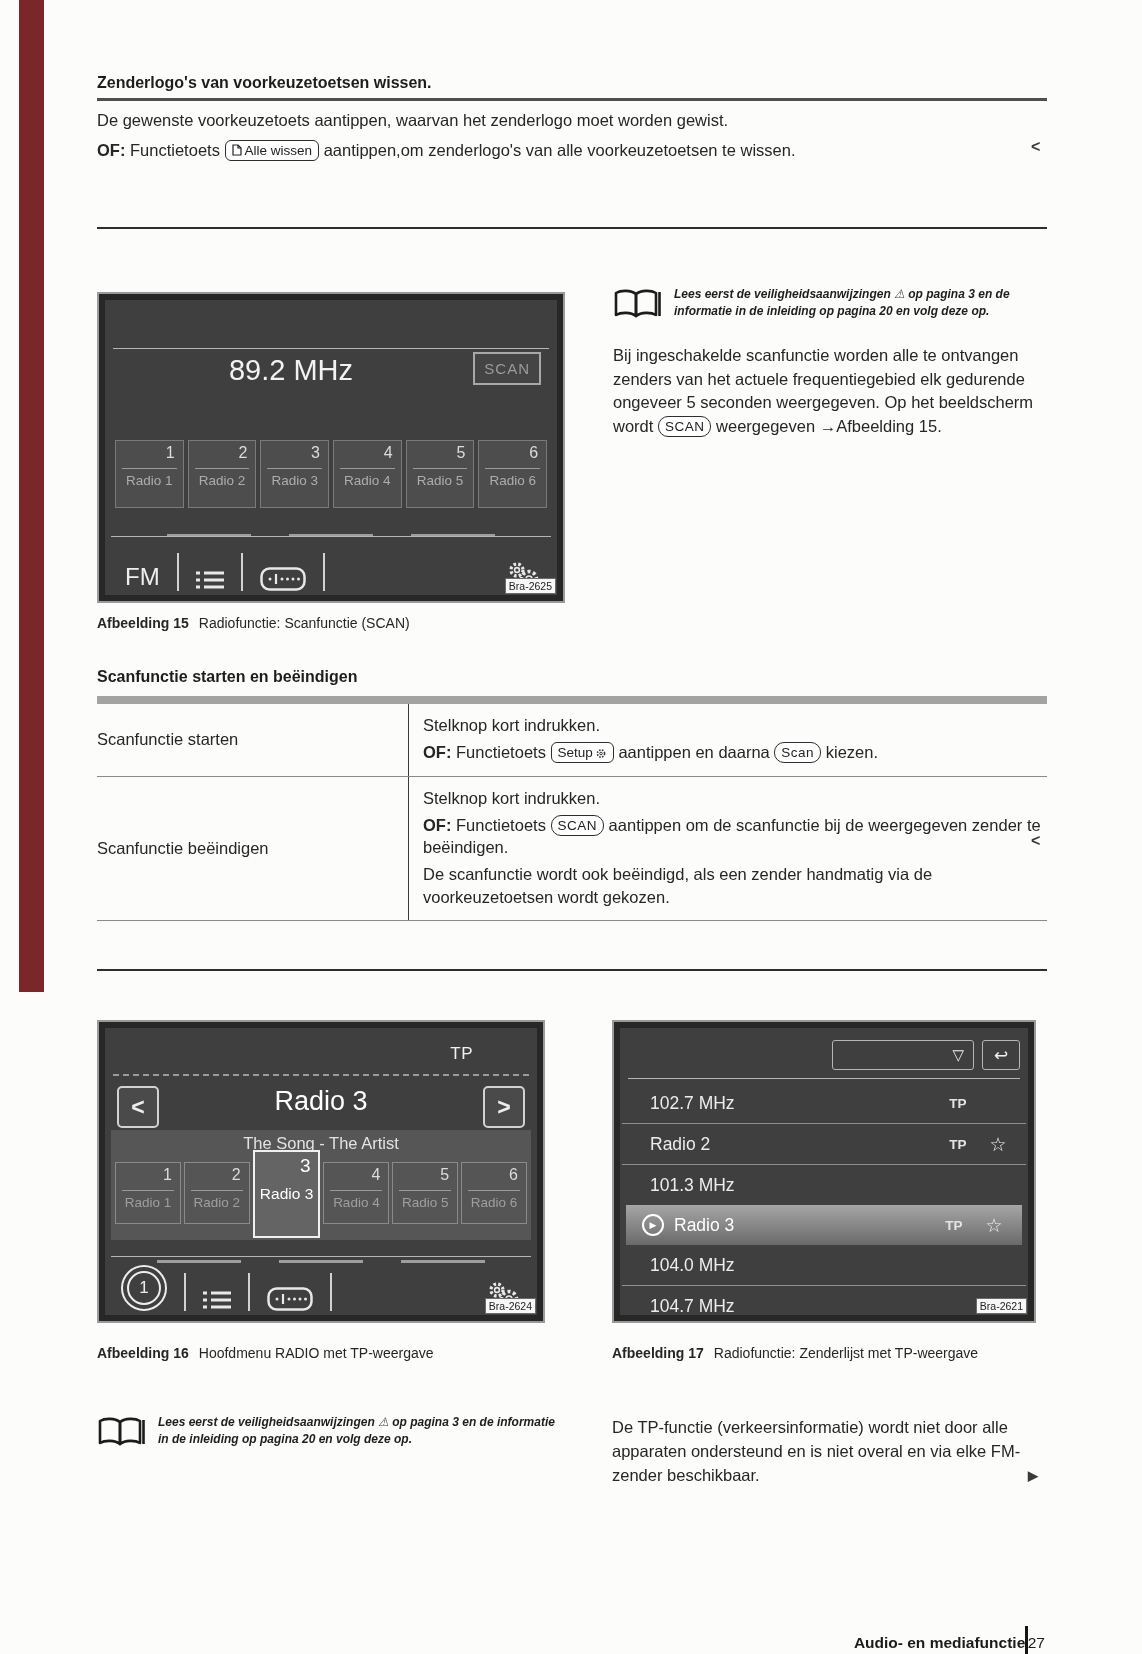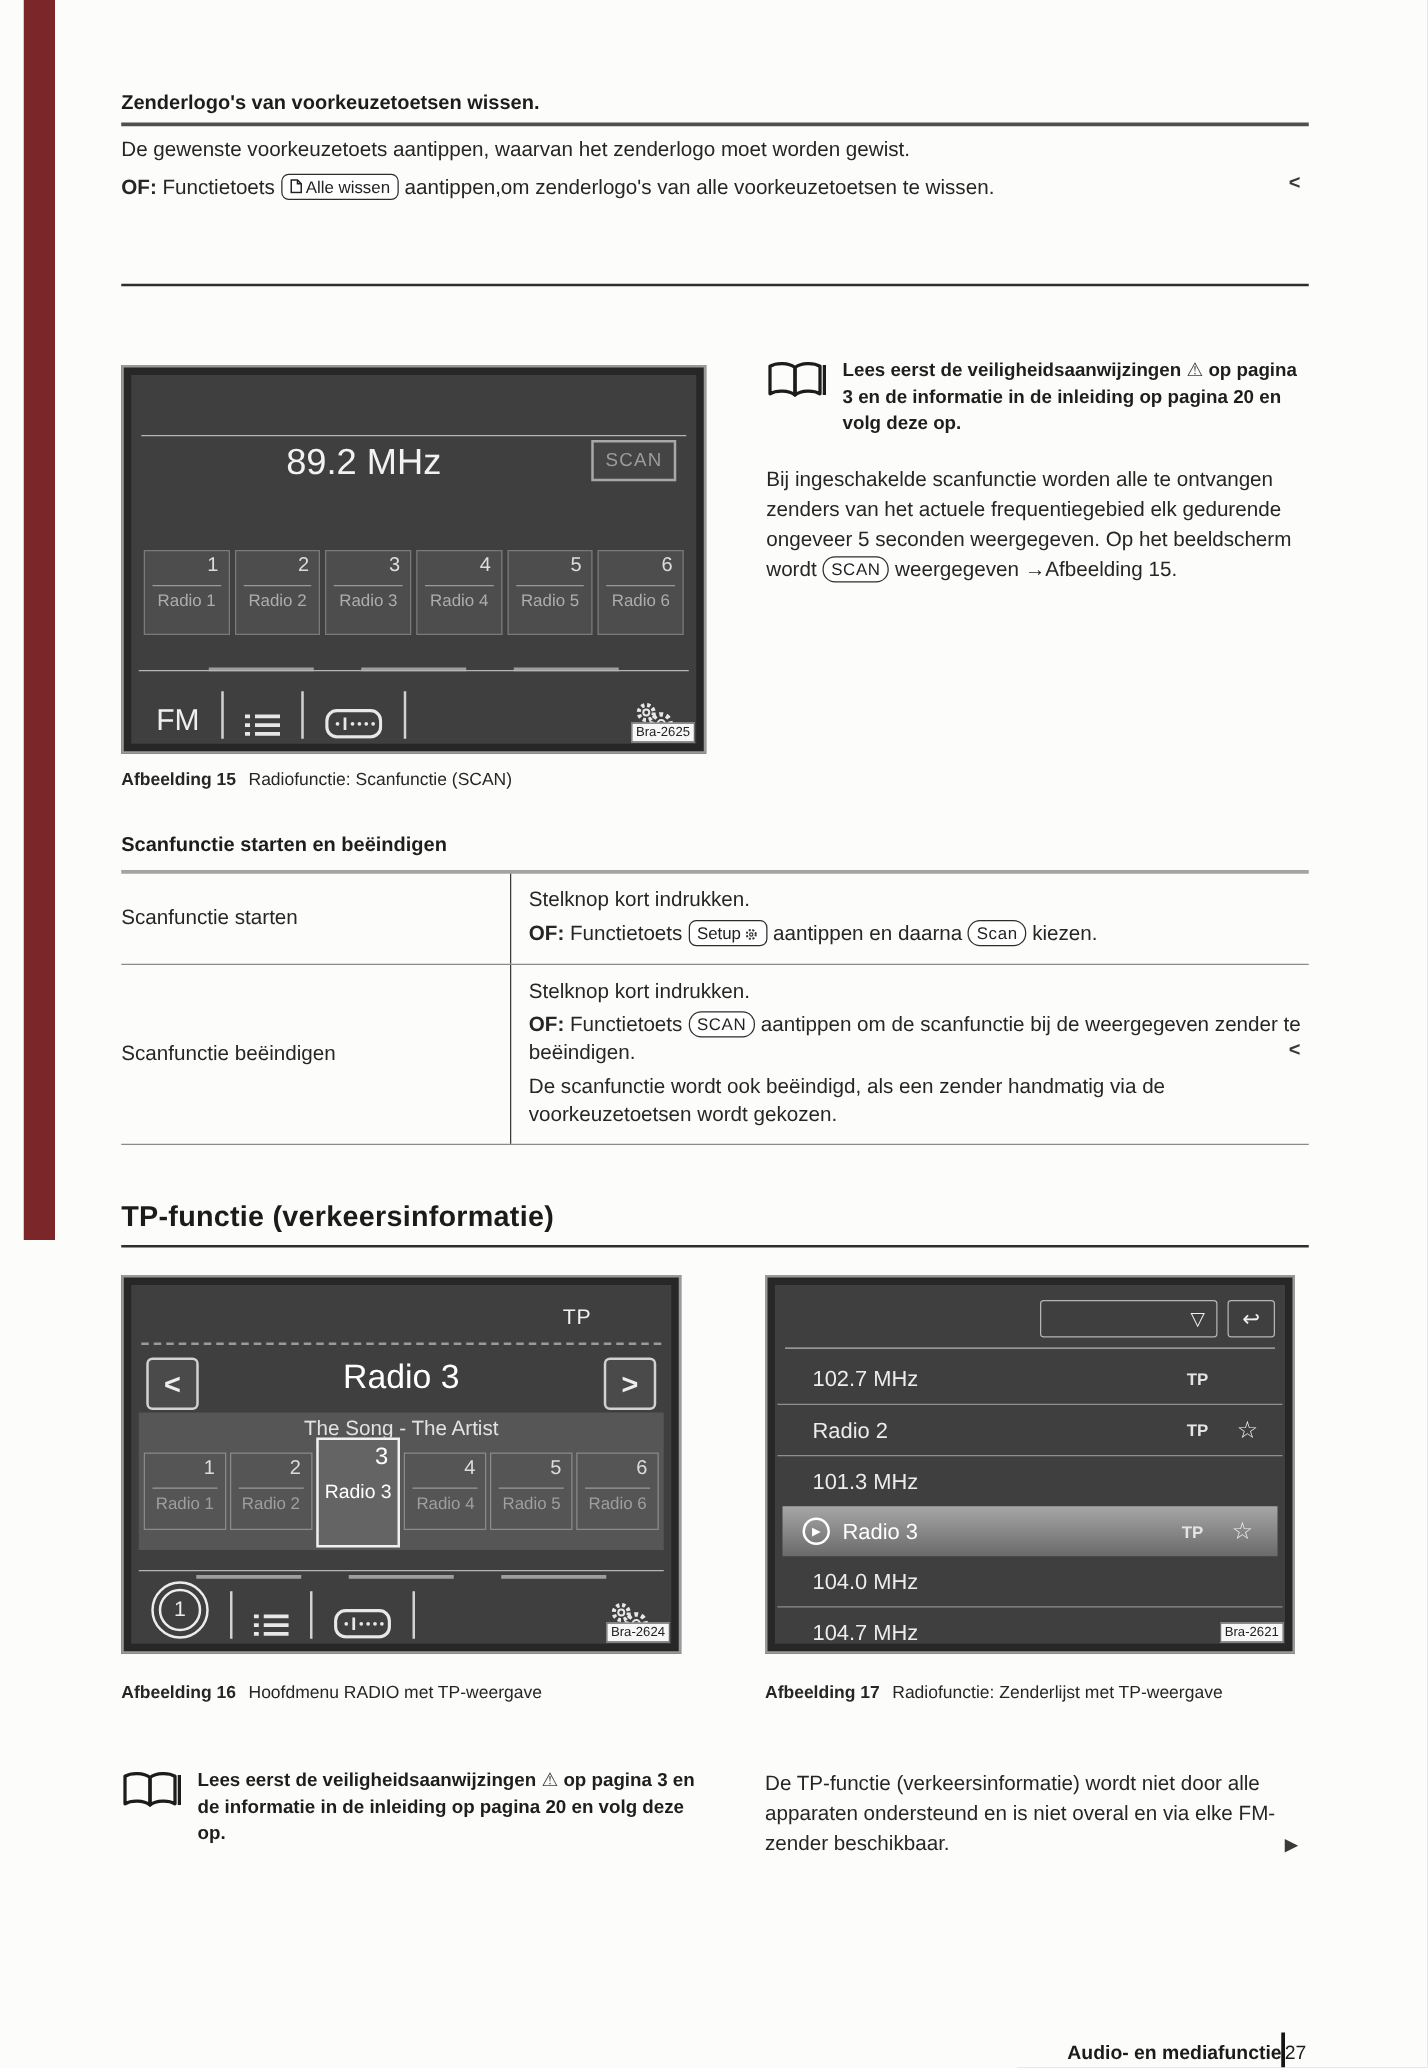--- a/index.html
+++ b/index.html
@@ -13,21 +13,21 @@
   .h-big{font-size:23px;font-weight:bold;color:#1b1b1b;letter-spacing:.2px;}
   .rule-thick{border:0;border-top:3px solid #4f4f4f;margin:6px 0 0 0;}
   .rule-head{border:0;border-top:2px solid #2e2e2e;margin:9px 0 0 0;}
   .body-t{font-size:16.5px;line-height:1.45;color:#262626;}
   .cap{display:inline-block;border:1.5px solid #2d2d2d;border-radius:6px;padding:0 6px;
        font-size:13.5px;line-height:19px;background:#fff;white-space:nowrap;vertical-align:1px;color:#222;}
   .cap.round{border-radius:10px;letter-spacing:.5px;}
   .caption{font-size:14px;color:#262626;line-height:1.4;}
   .caption b{margin-right:10px;}
   
-  .note{font-size:15px;font-weight:bold;line-height:1.4;color:#1e1e1e;}
+  .note{font-size:12px;font-weight:bold;line-height:1.4;color:#1e1e1e;font-style:italic;}
   .note .bico{float:left;margin:2px 13px 10px 0;}
   .warn{color:#3c3c3c;font-weight:normal;}
   
   .screen{position:absolute;background:#272727;border:2px solid #9a9a9a;padding:6px;box-sizing:border-box;}
   .scr{position:relative;width:100%;height:100%;background:#3f3f3f;overflow:hidden;}
   .sepline{position:absolute;left:8px;right:8px;border-top:1.5px solid #b5b5b5;}
   .dashedline{position:absolute;left:8px;right:8px;border-top:2px dashed #9a9a9a;}
   .freq{position:absolute;top:54px;left:30px;right:110px;text-align:center;font-size:29px;color:#f2f2f2;}
   .scanbtn{position:absolute;top:52px;right:16px;border:2px solid #a8a8a8;color:#9b9b9b;
            font-size:15px;letter-spacing:1px;padding:6px 9px;background:#444;}
@@ -71,21 +71,21 @@
   .llist{position:absolute;top:55px;left:2px;right:2px;}
   .lrow{height:40px;display:flex;align-items:center;padding:0 12px 0 28px;font-size:17.5px;color:#ececec;}
   .lrow.sep{border-top:1px solid #8f8f8f;}
   .lname{flex:1;display:flex;align-items:center;gap:10px;}
   .ltp{width:48px;font-size:13.5px;font-weight:bold;text-align:center;color:#e4e4e4;}
   .lfav{width:32px;text-align:center;font-size:19px;color:#f2f2f2;}
   .lrow.hl{background:linear-gradient(#a6a6a6,#6a6a6a);color:#fff;margin:0 4px;padding-left:16px;}
   .play{width:22px;height:22px;border:2px solid #fff;border-radius:50%;display:flex;flex:none;
         align-items:center;justify-content:center;font-size:9px;color:#fff;box-sizing:border-box;}
   
-  .stable{border-top:3px solid #a3a3a3;border-bottom:1px solid #8a8a8a;}
+  .stable{border-top:8px solid #a3a3a3;border-bottom:1px solid #8a8a8a;}
   .trow{display:grid;grid-template-columns:311px 1fr;}
   .trow.first{border-bottom:1px solid #8a8a8a;}
   .tlabel{display:flex;align-items:center;font-size:16.5px;color:#262626;}
   .tcell{border-left:1.5px solid #3a3a3a;padding:5px 0 7px 14px;}
   .tcell p{margin:5px 0;font-size:16.5px;line-height:1.35;color:#262626;}
   
   .footer{position:absolute;left:612px;top:1626px;width:433px;display:flex;align-items:center;
           justify-content:flex-end;}
   .fdiv{width:2.5px;height:34px;background:#151515;}
   .ftitle{font-size:15.5px;font-weight:bold;color:#1b1b1b;}
@@ -246,21 +246,20 @@
             <span>aantippen om de scanfunctie bij de weergegeven zender te beëindigen.</span>
           </p>
           <p>De scanfunctie wordt ook beëindigd, als een zender handmatig via de voorkeuzetoetsen wordt gekozen.</p>
         </div>
       </div>
     </div>
   </div>
   <div class="marker" style="left:1031px;top:832px;">&lt;</div>
 
   <div style="position:absolute;left:97px;top:960px;width:950px;">
-    <div class="h-big">TP-functie (verkeersinformatie)</div>
     <hr class="rule-head">
   </div>
 
   <div class="screen" style="left:97px;top:1020px;width:448px;height:303px;">
     <div class="scr">
       <div class="tpbadge">TP</div>
       <div class="dashedline" style="top:46px;"></div>
       <div class="navb" style="left:12px;">&lt;</div>
       <div class="station">Radio 3</div>
       <div class="navb" style="right:12px;">&gt;</div>

